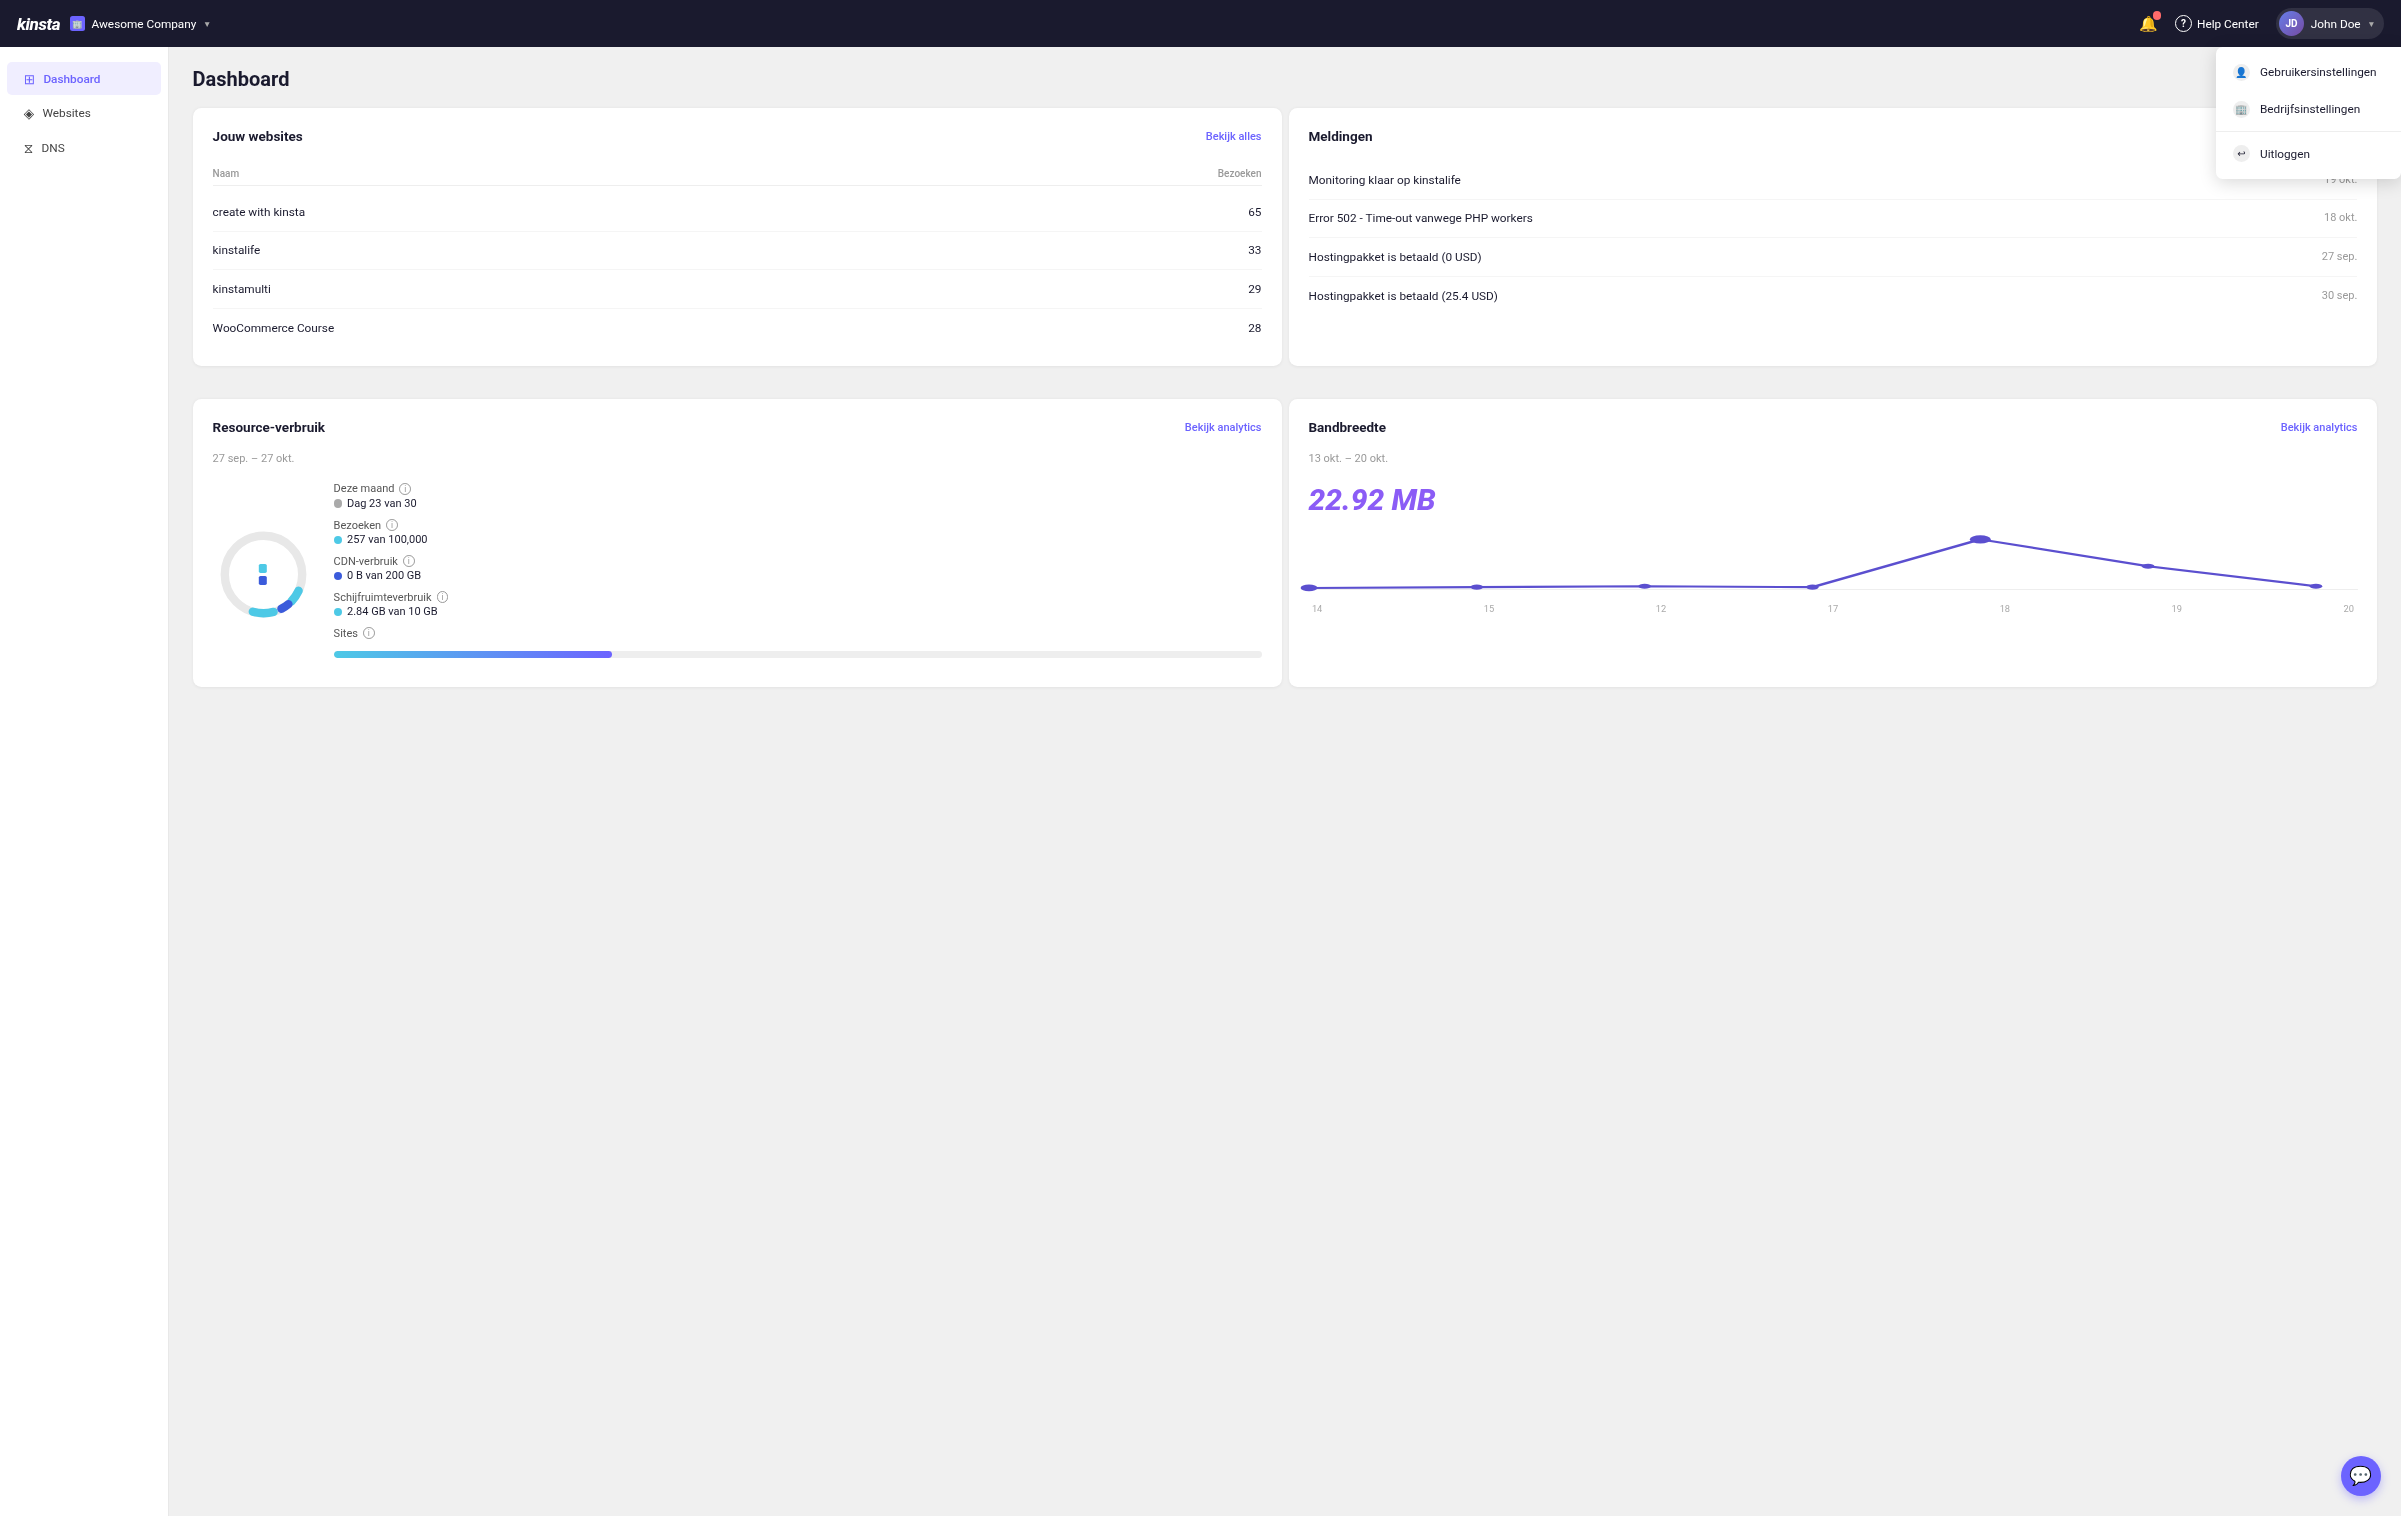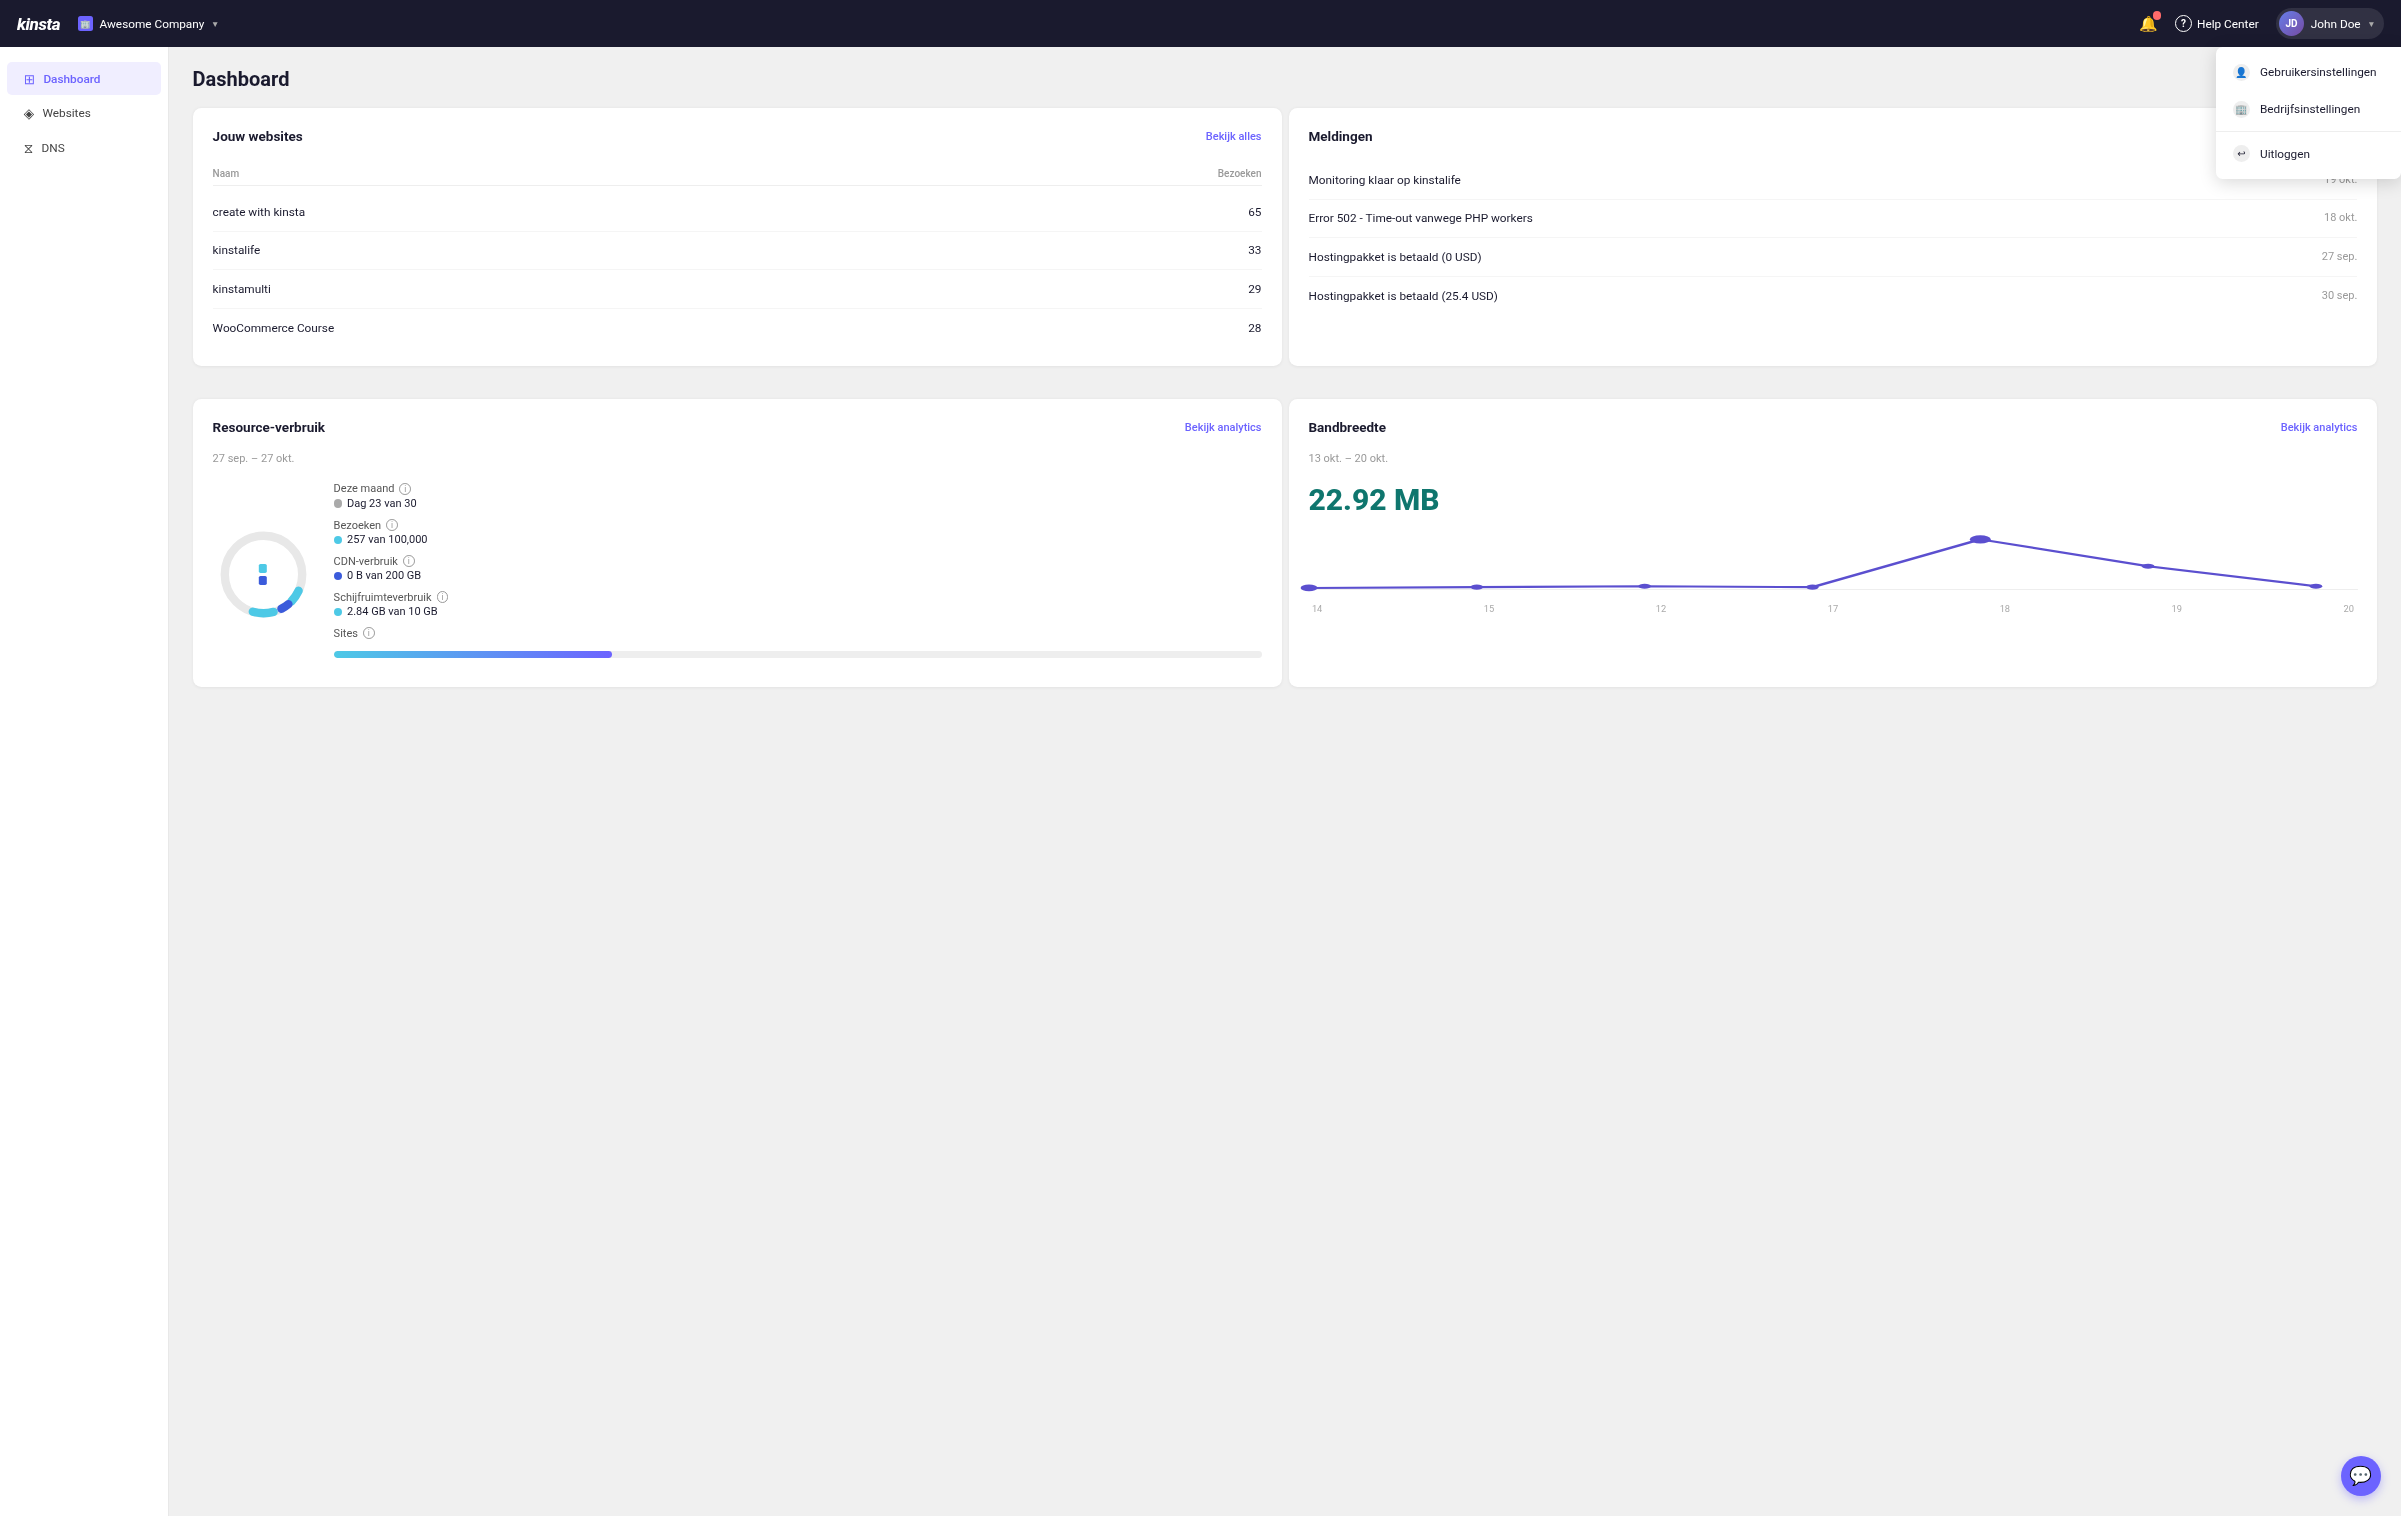--- a/index.html
+++ b/index.html
@@ -8,21 +8,21 @@
     
     .header {
       background: #1a1a2e;
       height: 47px;
       display: flex;
       align-items: center;
       padding: 0 17px;
       position: fixed;
       top: 0; left: 0; right: 0;
       z-index: 100;
-      gap: 11px;
+      gap: 3px;
     }
     .header-logo {
       color: white;
       font-weight: 800;
       font-size: 17px;
       letter-spacing: -0.4px;
       font-style: italic;
     }
     .header-company {
       display: flex;
@@ -303,22 +303,23 @@
       border-radius: 50%;
       display: inline-flex; align-items: center; justify-content: center;
       font-size: 8.4px; color: #999;
       cursor: pointer;
     }
 
     
     .bandwidth-value {
       font-size: 30px;
       font-weight: 800;
-      color: #0f766e;
+      color: #8b5cf6;
       margin: 6.7px 0 13.5px 0;
+      font-style: italic;
     }
     .chart-container {
       position: relative;
       height: 67px;
     }
     .chart-svg { width: 100%; height: 100%; overflow: visible; }
     .chart-labels {
       display: flex;
       justify-content: space-between;
       margin-top: 5px;

